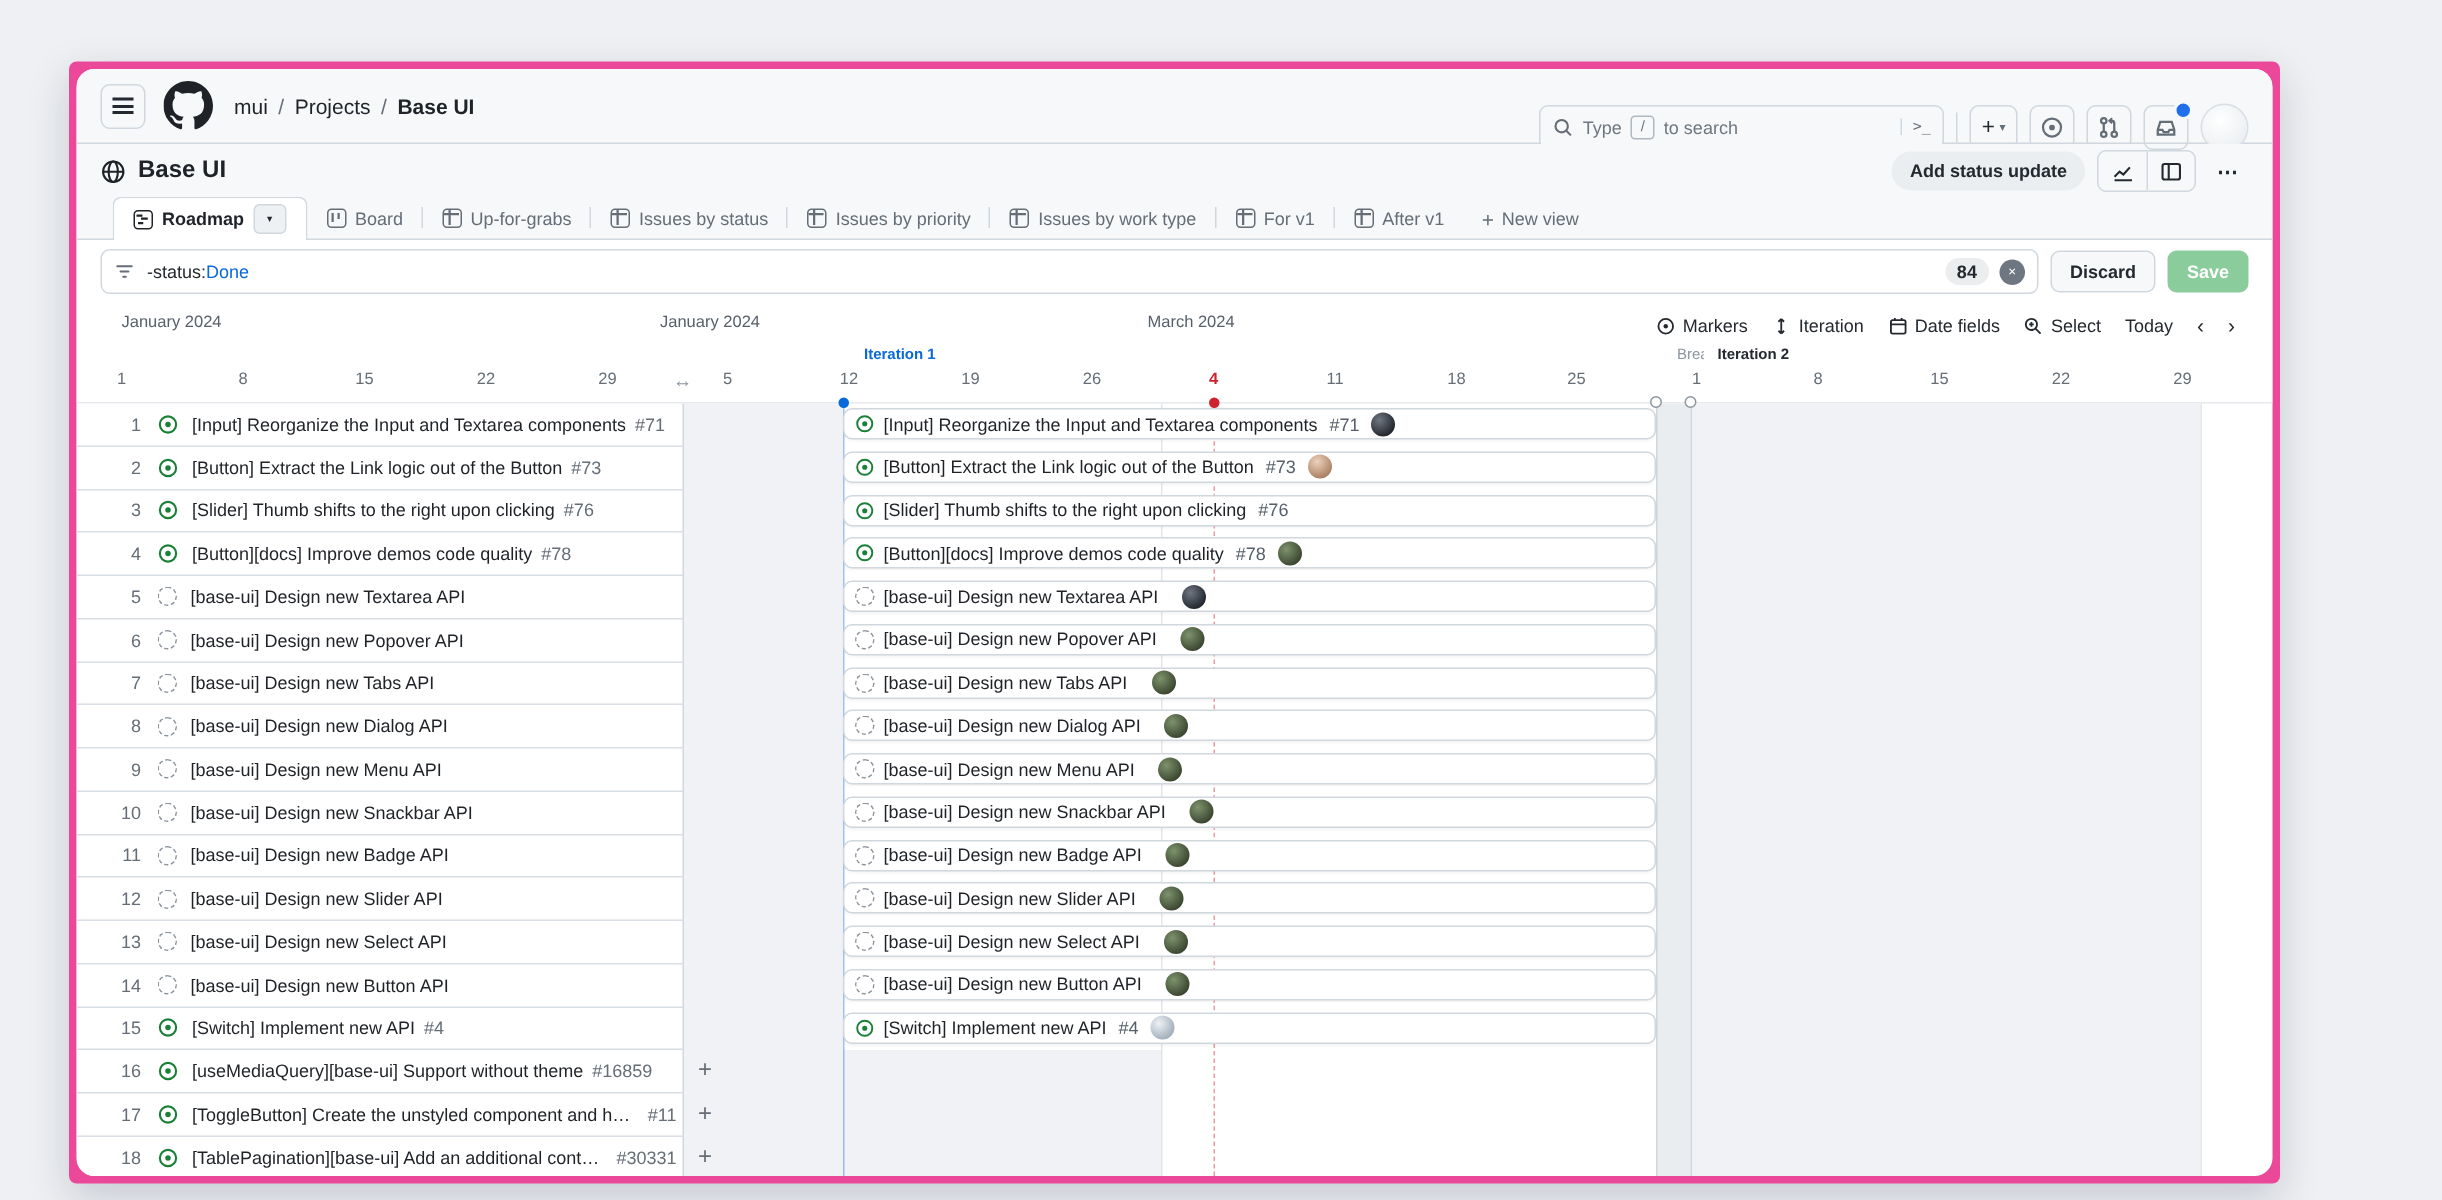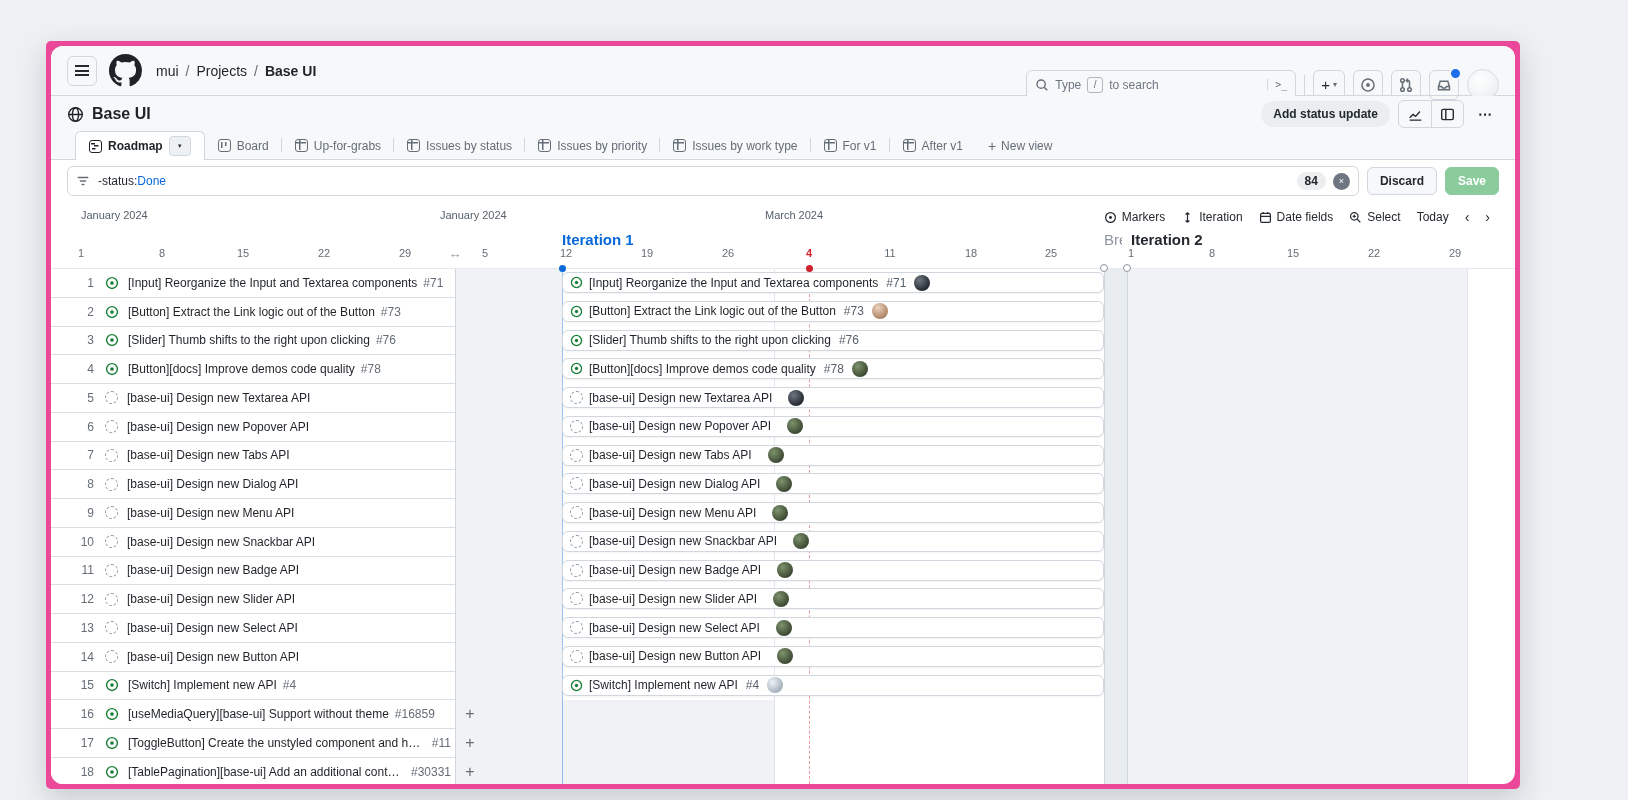--- a/index.html
+++ b/index.html
@@ -84,21 +84,21 @@
   .count-pill{background:rgba(175,184,193,.25);border-radius:10px;padding:2px 8px;font-size:12px;
     font-weight:600;color:#24292f;}
   .clear-x{width:17px;height:17px;border-radius:50%;background:#6e7781;color:#fff;border:none;display:flex;
     align-items:center;justify-content:center;font-size:9px;cursor:pointer;padding:0;}
   .btn{height:28px;padding:0 12px;border-radius:6px;border:1px solid #d0d7de;background:#f6f8fa;color:#24292f;
     font-size:12px;font-weight:600;cursor:pointer;font-family:inherit;}
   .btn-save{background:#2da44e;border-color:#2da44e;color:#fff;opacity:.55;}
   
   .tl-header{flex:none;height:68px;background:#fff;position:relative;}
   .month{position:absolute;top:9px;font-size:11px;color:#57606a;white-space:nowrap;}
-  .iterlab{position:absolute;top:31px;font-size:15px;font-weight:700;white-space:nowrap;}
+  .iterlab{position:absolute;top:31px;font-size:10px;font-weight:700;white-space:nowrap;margin-left:14px;}
   .it-1{color:#0969da;}
   .it-2{color:#24292f;}
   .it-break{color:#8c959f;width:18px;overflow:hidden;font-weight:400;}
   .tick{position:absolute;top:47px;font-size:11px;color:#656d76;transform:translateX(-50%);}
   .tick.today{color:#cf222e;font-weight:600;}
   .drag-handle{position:absolute;top:46px;left:404px;transform:translateX(-50%);color:#8c959f;font-size:13px;}
   .tl-toolbar{position:absolute;top:3px;right:14px;height:28px;background:#fff;border-radius:14px;
     display:flex;align-items:center;gap:2px;padding:0 4px;z-index:6;}
   .tbitem{display:flex;align-items:center;gap:5px;border:none;background:transparent;font-size:12px;
     color:#24292f;padding:0 7px;height:26px;cursor:pointer;font-family:inherit;white-space:nowrap;}

